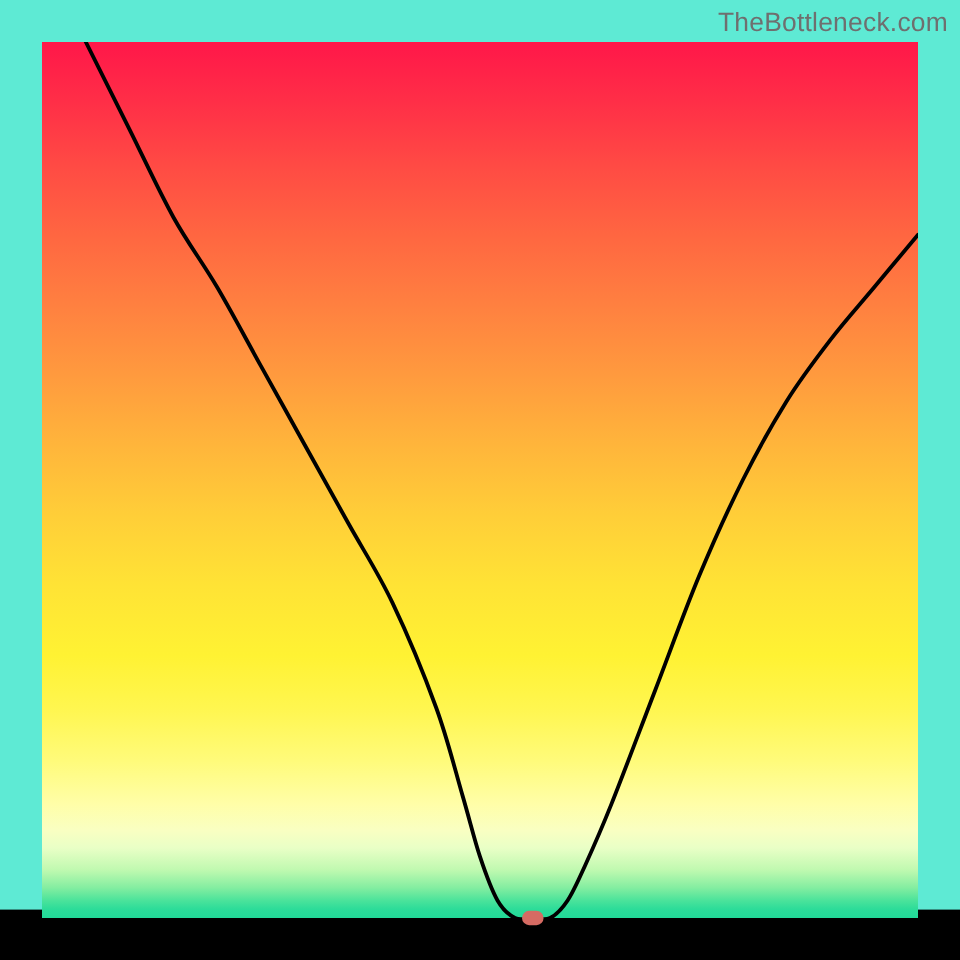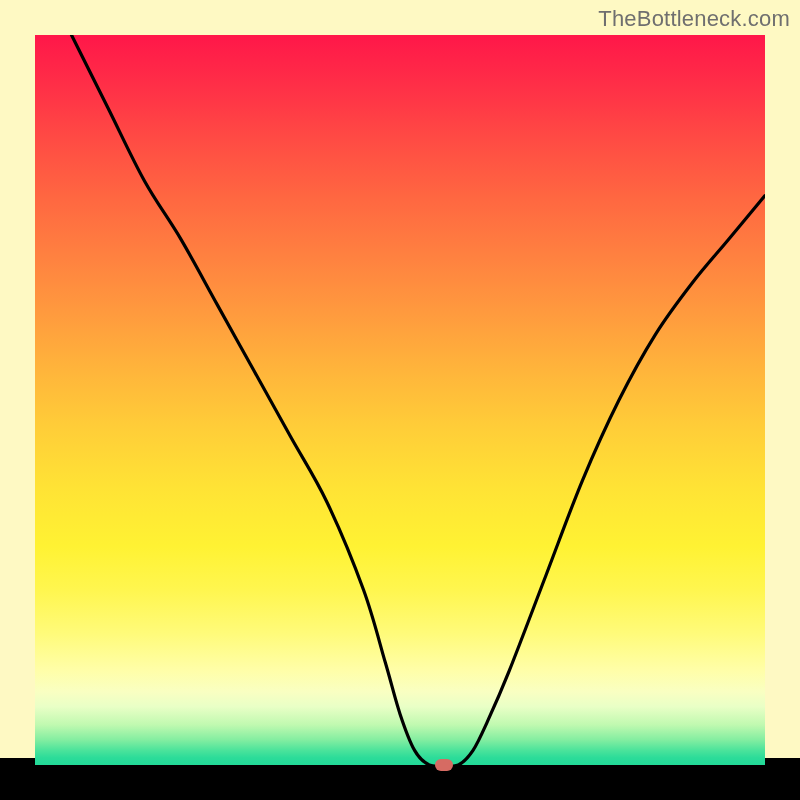--- a/index.html
+++ b/index.html
@@ -10,21 +10,21 @@
     background: #000;
     overflow: hidden;
     font-family: Arial, Helvetica, sans-serif;
   }
   .frame {
     position: absolute;
     left: 0;
     top: 0;
     width: 800px;
     height: 758px;
-    background: #fef9c3;
+    background: #5eead4;
   }
   .plot-area {
     position: absolute;
     left: 35px;
     top: 35px;
     width: 730px;
     height: 730px;
     
     background: linear-gradient(to bottom,
       #ff1749 0%,

